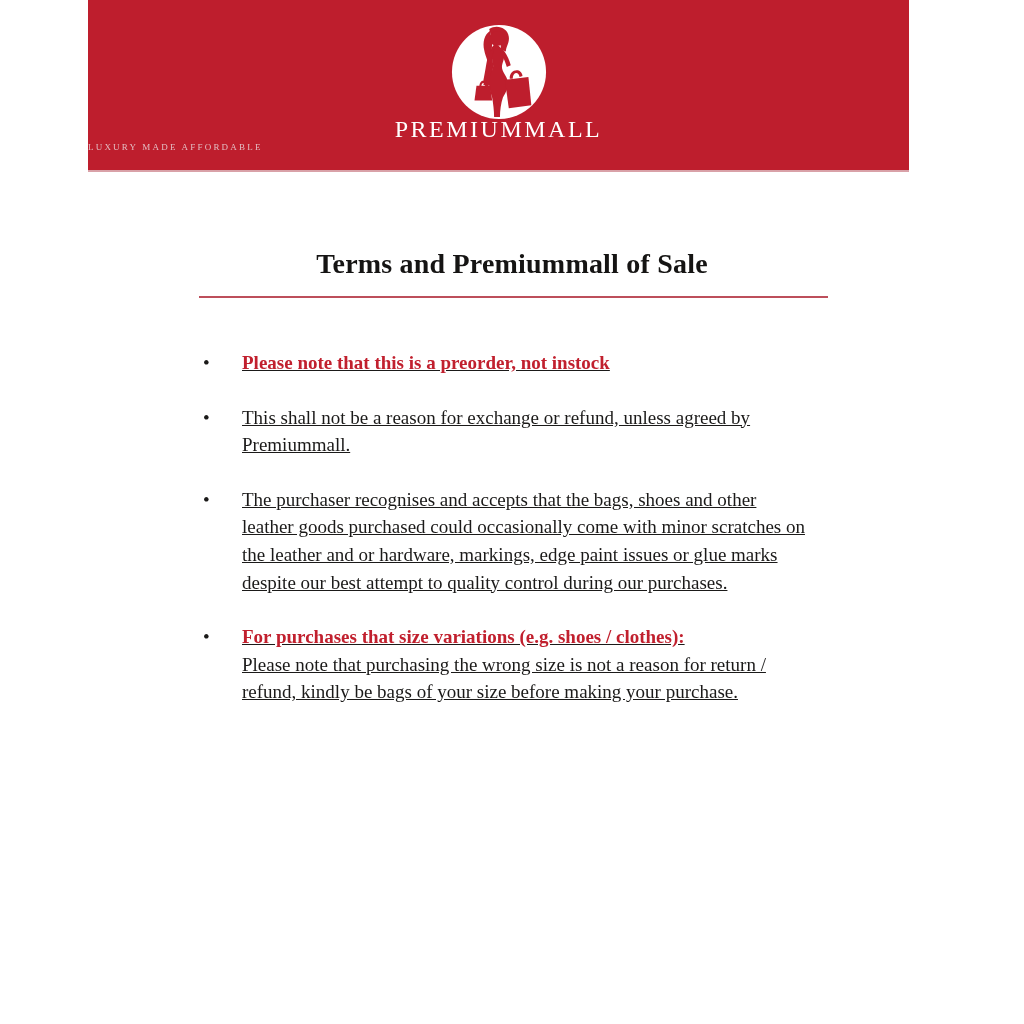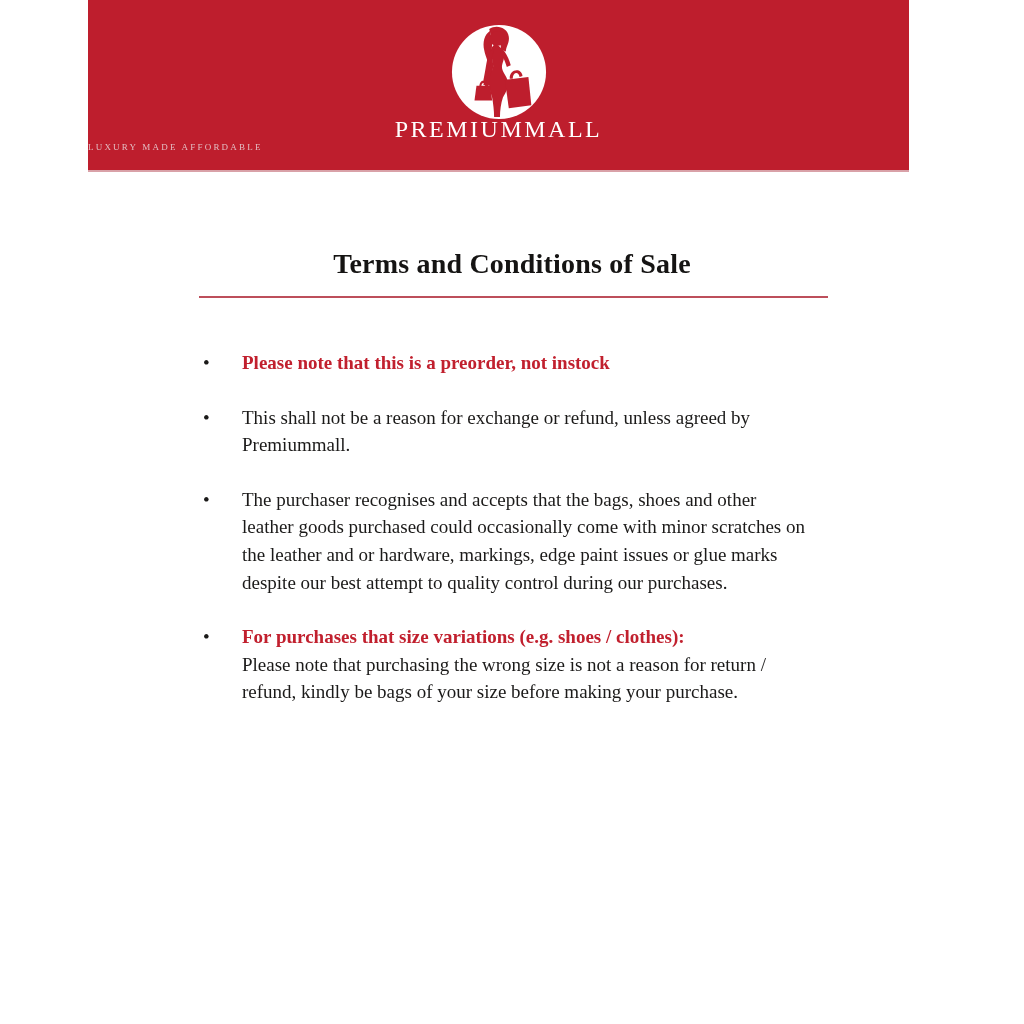--- a/index.html
+++ b/index.html
@@ -71,20 +71,21 @@
 
   
   .terms-list {
     position: absolute;
     left: 203px; top: 349px;
     width: 690px;
     list-style: none;
     color: #1b1a19;
     font-size: 19px;
     line-height: 27.6px;
+    text-decoration: underline;
   }
   .terms-list li {
     position: relative;
     padding-left: 39px;
     margin-bottom: 27px;
   }
   .terms-list li::before {
     content: "\2022";
     position: absolute;
     left: 0; top: 0;
@@ -120,21 +121,21 @@
           <path d="M30,65 C30,57 38,57 38,65 L36,65 C36,60 32,60 32,65 Z"></path>
           <path d="M56,58 L80,55 L83,84 L60,87 Z"></path>
           <path d="M61,57 C60,47 73,45 74,54 L71,55 C70,49 64,50 64,57 Z"></path>
         </g>
       </svg>
     </div>
     <div class="brand-name">PREMIUMMALL</div>
     <div class="brand-tagline">LUXURY MADE AFFORDABLE</div>
   </div>
 
-  <h1 class="doc-title">Terms and Conditions of Sale</h1>
+  <h1 class="doc-title">Terms and Premiummall of Sale</h1>
   <div class="title-rule"></div>
 
   <ul class="terms-list">
     <li><span class="em">Please note that this is a preorder, not instock</span><span class="body"></span></li>
     <li><span class="body">This shall not be a reason for exchange or refund, unless agreed by
 Premiummall.</span></li>
     <li><span class="body">The purchaser recognises and accepts that the bags, shoes and other
 leather goods purchased could occasionally come with minor scratches on
 the leather and or hardware, markings, edge paint issues or glue marks
 despite our best attempt to quality control during our purchases.</span></li>

